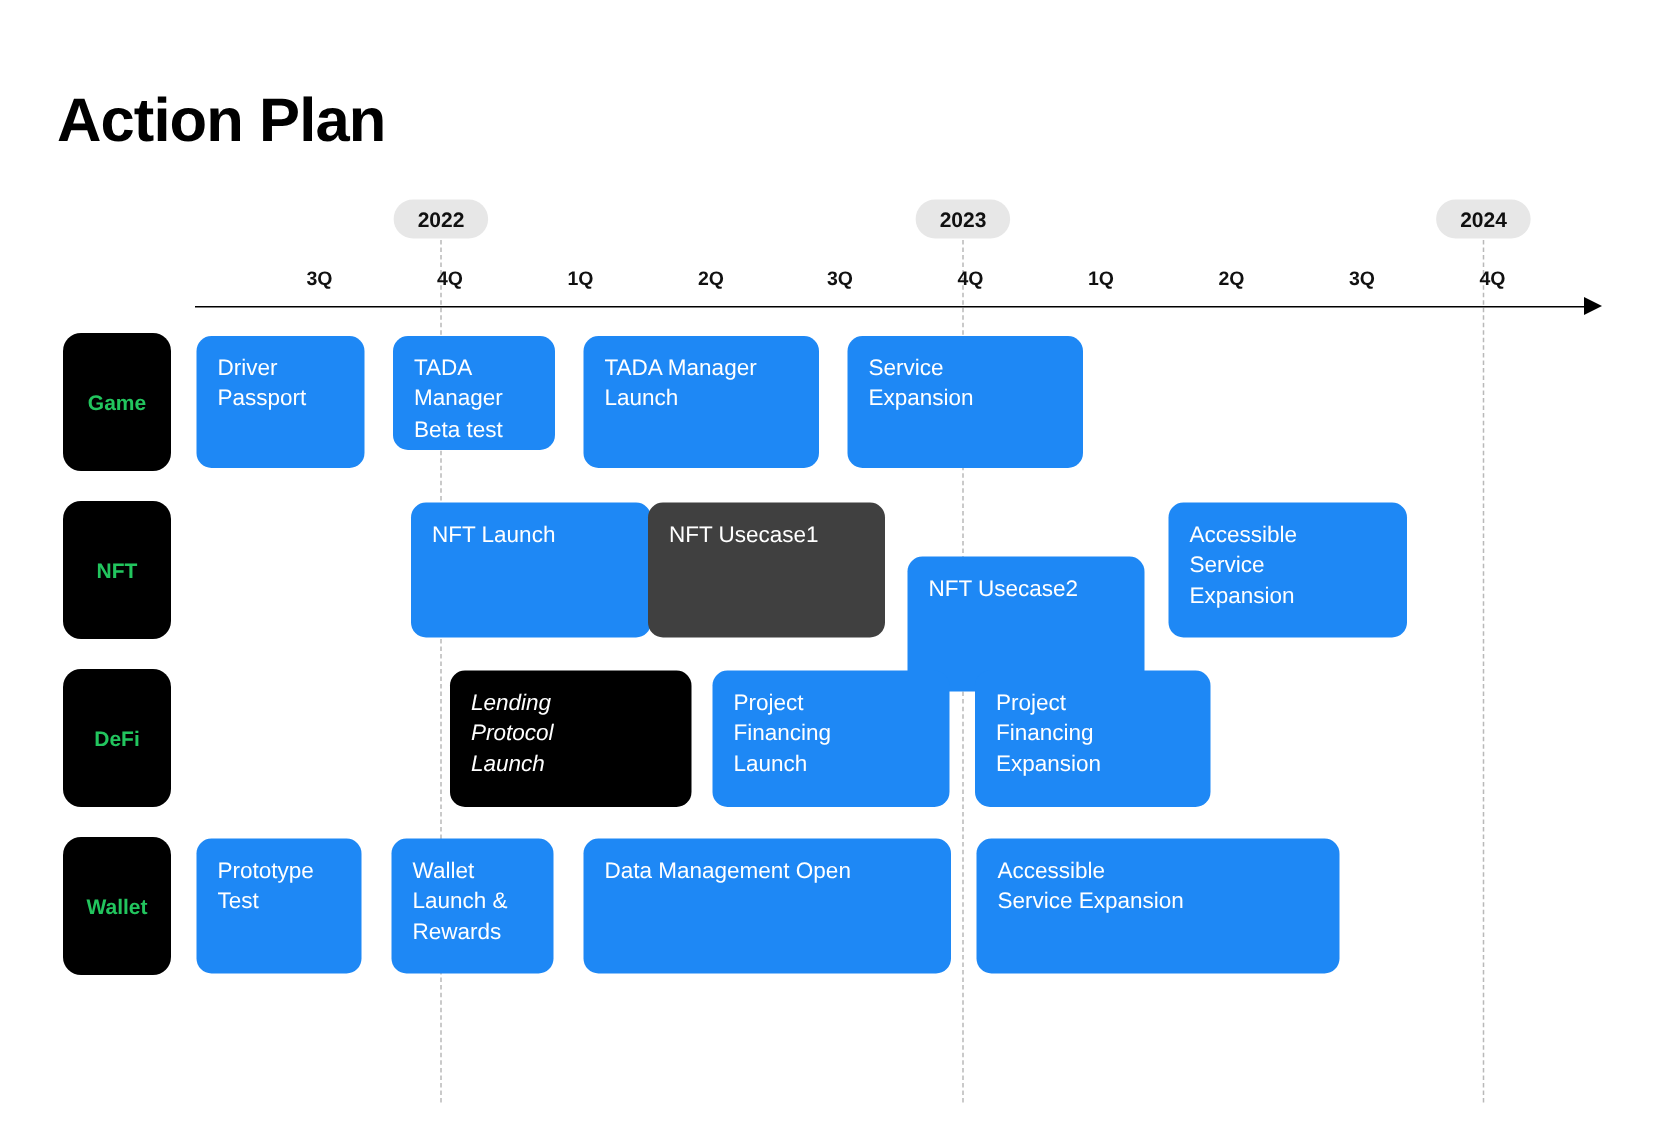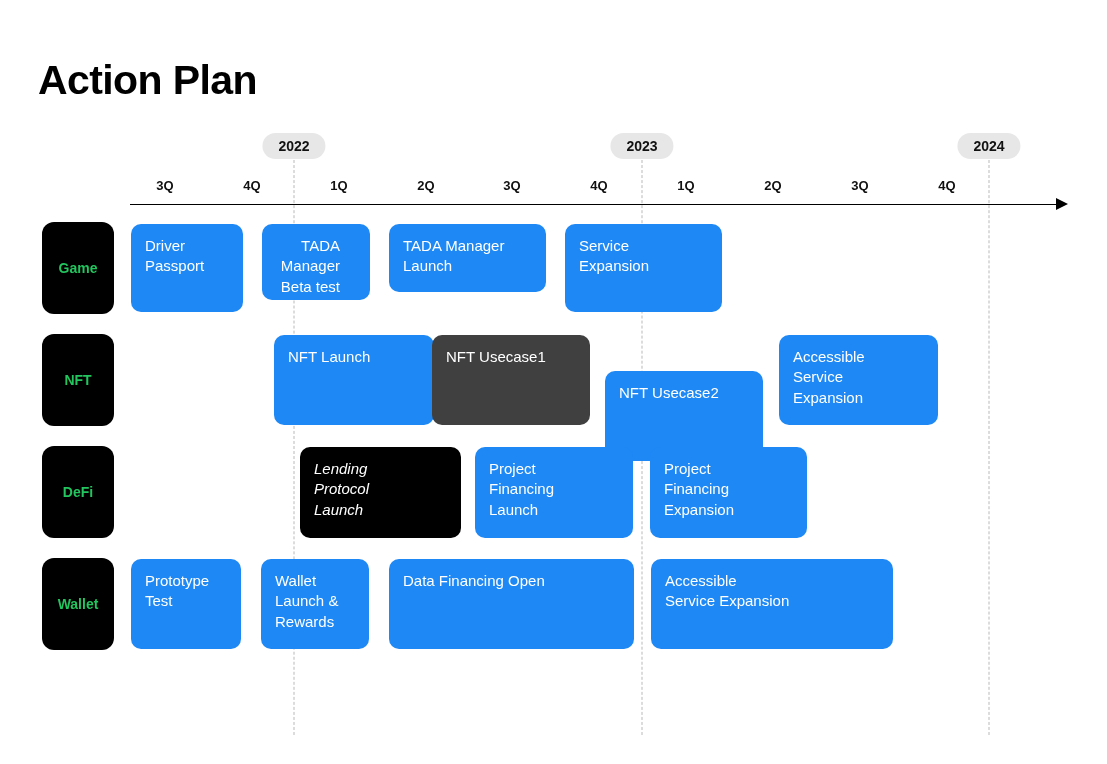--- a/index.html
+++ b/index.html
@@ -65,20 +65,21 @@
     border-left: 12px solid #000000;
   }
   .q-label {
     position: absolute;
     top: 178px;
     font-size: 13px;
     font-weight: bold;
     color: #111111;
     transform: translateX(-50%);
     white-space: nowrap;
+    margin-left: 48px;
   }
 
   
   .row-chip {
     position: absolute;
     left: 42px;
     width: 72px;
     background: #000000;
     border-radius: 12px;
     color: #22c55e;
@@ -130,26 +131,26 @@
 
   <div class="axis-line"></div>
   <div class="axis-arrow"></div>
 
   <div id="rows-layer">
       <div class="row-chip" style="top: 222px; height: 92px;">Game</div>
       <div class="task-bar" style="left: 131px; top: 224px; width: 112px; height: 88px; background: rgb(30, 136, 245);">
         <span class="bar-label">Driver
 Passport</span>
       </div>
-      <div class="task-bar" style="left: 262px; top: 224px; width: 108px; height: 76px; background: rgb(30, 136, 245); text-align: right;">
+      <div class="task-bar" style="left: 262px; top: 224px; width: 108px; height: 76px; background: rgb(30, 136, 245);">
         <span class="bar-label">TADA
 Manager
 Beta test</span>
       </div>
-      <div class="task-bar" style="left: 389px; top: 224px; width: 157px; height: 68px; background: rgb(30, 136, 245);">
+      <div class="task-bar" style="left: 389px; top: 224px; width: 157px; height: 88px; background: rgb(30, 136, 245);">
         <span class="bar-label">TADA Manager
 Launch</span>
       </div>
       <div class="task-bar" style="left: 565px; top: 224px; width: 157px; height: 88px; background: rgb(30, 136, 245);">
         <span class="bar-label">Service
 Expansion</span>
       </div>
       <div class="row-chip" style="top: 334px; height: 92px;">NFT</div>
       <div class="task-bar" style="left: 258px; top: 335px; width: 160px; height: 90px; background: rgb(30, 136, 245); margin-left: 16px;">
         <span class="bar-label">NFT Launch</span>
@@ -185,21 +186,21 @@
       <div class="task-bar" style="left: 131px; top: 559px; width: 110px; height: 90px; background: rgb(30, 136, 245);">
         <span class="bar-label">Prototype
 Test</span>
       </div>
       <div class="task-bar" style="left: 261px; top: 559px; width: 108px; height: 90px; background: rgb(30, 136, 245);">
         <span class="bar-label">Wallet
 Launch &amp;
 Rewards</span>
       </div>
       <div class="task-bar" style="left: 389px; top: 559px; width: 245px; height: 90px; background: rgb(30, 136, 245);">
-        <span class="bar-label">Data Financing Open</span>
+        <span class="bar-label">Data Management Open</span>
       </div>
       <div class="task-bar" style="left: 651px; top: 559px; width: 242px; height: 90px; background: rgb(30, 136, 245);">
         <span class="bar-label">Accessible
 Service Expansion</span>
       </div>
     </div>
 
 </div>
 
 </body></html>

